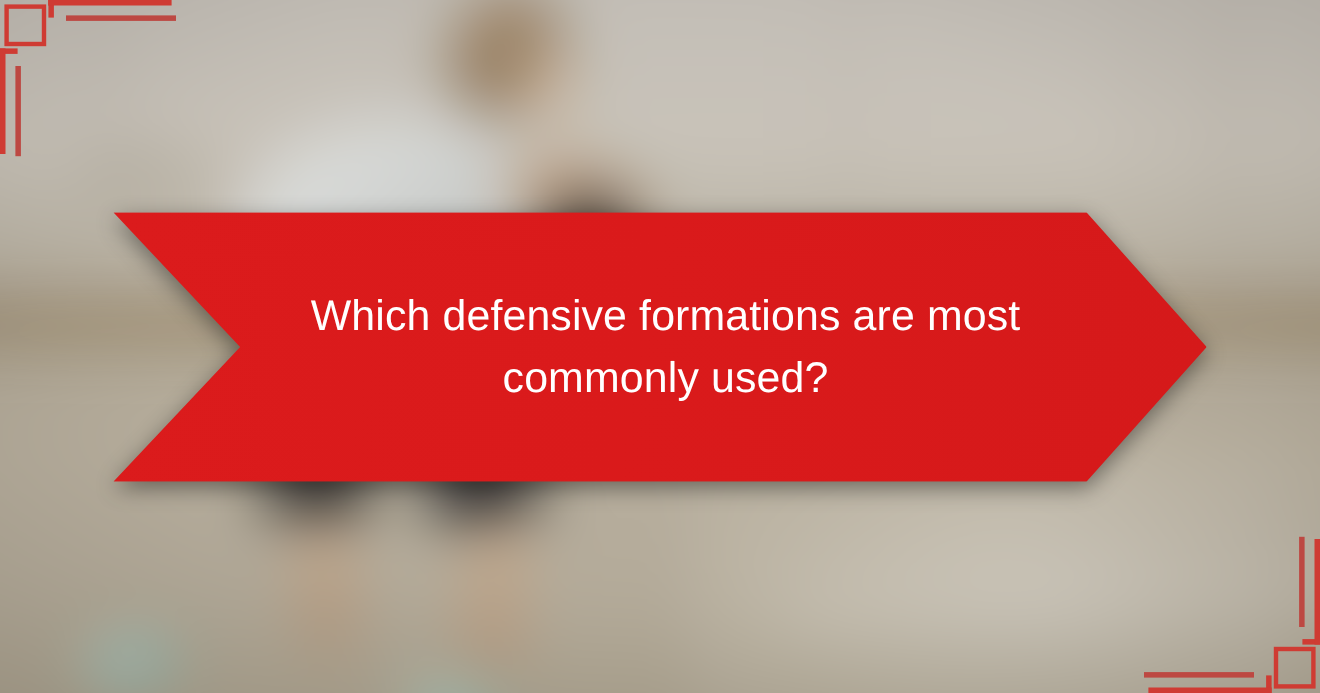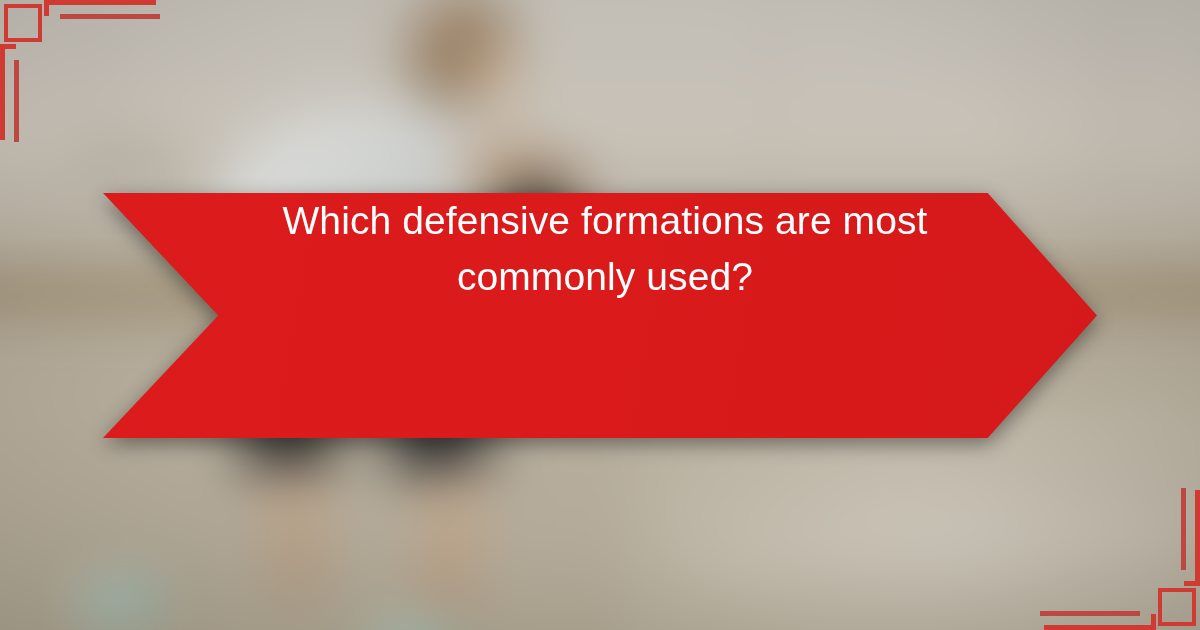--- a/index.html
+++ b/index.html
@@ -230,21 +230,21 @@
         100% 50%,
         89.0% 100%,
         0% 100%,
         11.6% 50%
     );
   }
   .ribbon-text {
     position: absolute;
     inset: 0;
     display: flex;
-    align-items: flex-start;
+    align-items: center;
     justify-content: center;
     padding: 0 150px 0 160px;
     box-sizing: border-box;
   }
   .ribbon-text h1 {
     margin: 0;
     color: #ffffff;
     font-family: "Liberation Sans", sans-serif;
     font-weight: 400;
     font-size: 39px;

